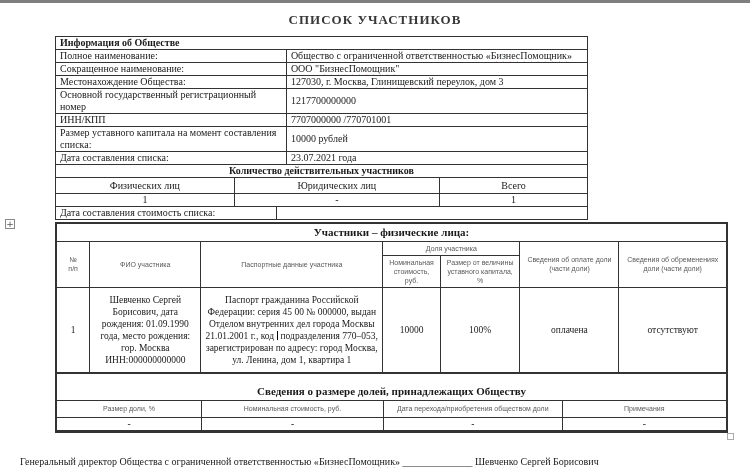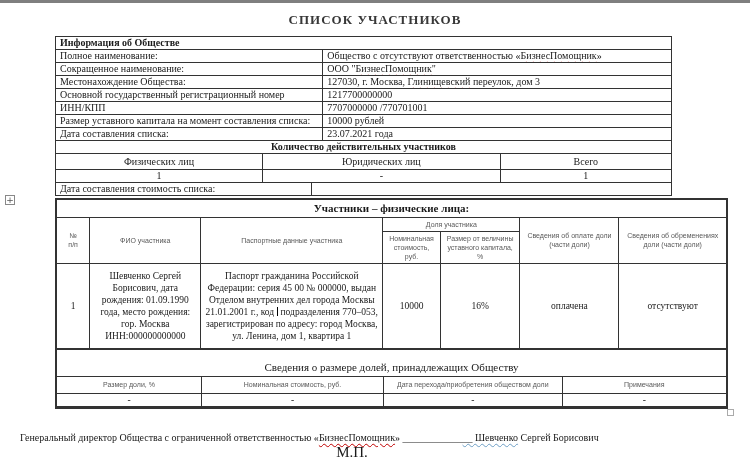--- a/index.html
+++ b/index.html
@@ -2,21 +2,21 @@
 <html><head>
 <meta charset="utf-8">
 <style>
   * { margin:0; padding:0; box-sizing:border-box; }
   html,body { width:750px; height:468px; background:#fff; overflow:hidden; }
   body { font-family:"Liberation Serif","DejaVu Serif",serif; color:#1a1a1a; }
   .top-edge { height:3px; background:#7f7f7f; }
   .page { padding:0 8px 0 55px; position:relative; }
   .doc-title { text-align:center; font-weight:bold; font-size:13px; letter-spacing:1px; color:#383838; margin-top:9px; margin-left:-55px; width:750px; }
 
-  table { border-collapse:collapse; width:617px; table-layout:fixed; }
+  table { border-collapse:collapse; width:533px; table-layout:fixed; }
   td { border:1px solid #333; font-size:10px; line-height:12px; padding:0 4px; height:13px; overflow:hidden; }
 
   .t1 { margin-top:8px; }
   .t1 .hdr { font-weight:bold; }
   .tmid td { text-align:center; }
   .tmid .sec-h { font-weight:bold; height:12px; }
   .tmid .col-h { height:16px; }
   .t1c td { height:12px; }
 
   .t2wrap { position:relative; margin-top:2px; border:2px solid #333; width:673px; }
@@ -25,21 +25,21 @@
   .t2a { border-bottom:2px solid #333; }
   .t2a tr:first-child td, .t2b tr:first-child td { border-top:none; }
   .t2wrap td:first-child { border-left:none;margin-top:30px; }
   .t2wrap td:last-child { border-right:none; }
   .big-head { text-align:center; font-weight:bold; font-size:11px; height:17px; }
   .gray-h { font-family:"Liberation Sans","DejaVu Sans",sans-serif; font-size:7px; line-height:9px; color:#595959; text-align:center; vertical-align:middle; padding:2px 3px; }
   .sub-top { height:13px; }
   .sub-bot { height:30px; }
   .drow td { text-align:center; vertical-align:middle; font-size:9.5px; line-height:12px; padding:3px 4px; height:86px; }
   .b { font-weight:normal; }
-  .sec2-head { text-align:center; font-weight:normal; font-size:11px; height:26px; vertical-align:bottom; padding-bottom:3px; }
+  .sec2-head { text-align:center; font-weight:bold; font-size:11px; height:26px; vertical-align:bottom; padding-bottom:3px; }
   .t2b .col-h { height:17px; }
   .t2b .dash td { text-align:center; height:13px; font-size:9.5px; }
 
   .sp { text-decoration:underline wavy #c00000 1px; text-underline-offset:2px; }
   .gr { text-decoration:underline wavy #6d9ec4 1px; text-underline-offset:2px; }
 
   .caret { display:inline-block; width:1px; height:9px; background:#000; vertical-align:-1px; margin-left:3px; }
 
   .move-handle { position:absolute; left:-52px; top:-5px; width:10px; height:10px; border:1px solid #888; background:#fff; color:#555; font-size:9px; line-height:8px; text-align:center; font-family:"DejaVu Sans",sans-serif; }
   .resize-handle { position:absolute; right:-8px; bottom:-9px; width:7px; height:7px; border:1px solid #aaa; background:#fff; }
@@ -59,21 +59,21 @@
     <colgroup>
         <col style="width:43.4%">
         <col style="width:56.6%">
       </colgroup>
     <tbody>
         <tr>
           <td colspan="2" class="hdr">Информация об Обществе</td>
         </tr>
     <tr>
       <td>Полное наименование:</td>
-      <td><span>Общество с отсутствуют ответственностью «</span><span class="sp">БизнесПомощник</span><span>»</span></td>
+      <td><span>Общество с ограниченной ответственностью «</span><span class="sp">БизнесПомощник</span><span>»</span></td>
     </tr>
     <tr>
       <td>Сокращенное наименование:</td>
       <td><span>ООО "</span><span class="sp">БизнесПомощник</span><span>"</span></td>
     </tr>
     <tr>
       <td>Местонахождение Общества:</td>
       <td><span>127030, г. Москва, </span><span class="sp">Глинищевский</span><span> переулок, дом 3</span></td>
     </tr>
     <tr>
@@ -159,21 +159,21 @@
       </tr>
       <tr>
         <td class="gray-h sub-bot">Номинальная стоимость, руб.</td>
         <td class="gray-h sub-bot">Размер от величины уставного капитала, %</td>
       </tr>
       <tr class="drow">
         <td>1</td>
         <td><span class="b">Шевченко Сергей Борисович,</span> <span>дата рождения: 01.09.1990 года, место рождения: гор. Москва</span> <span>ИНН:000000000000</span></td>
         <td><span>Паспорт гражданина Российской Федерации: серия 45 00 № 000000, выдан Отделом внутренних дел города Москвы 21.01.2001 г., код</span><span class="caret"></span> <span>подразделения 770–053, зарегистрирован по адресу: город Москва, ул. Ленина, дом 1, квартира 1</span></td>
         <td>10000</td>
-        <td>16%</td>
+        <td>100%</td>
         <td>оплачена</td>
         <td>отсутствуют</td>
       </tr>
     </tbody>
       </table>
 
     <table class="t2b">
       <colgroup>
           <col style="width:21.6%">
           <col style="width:27.2%">

